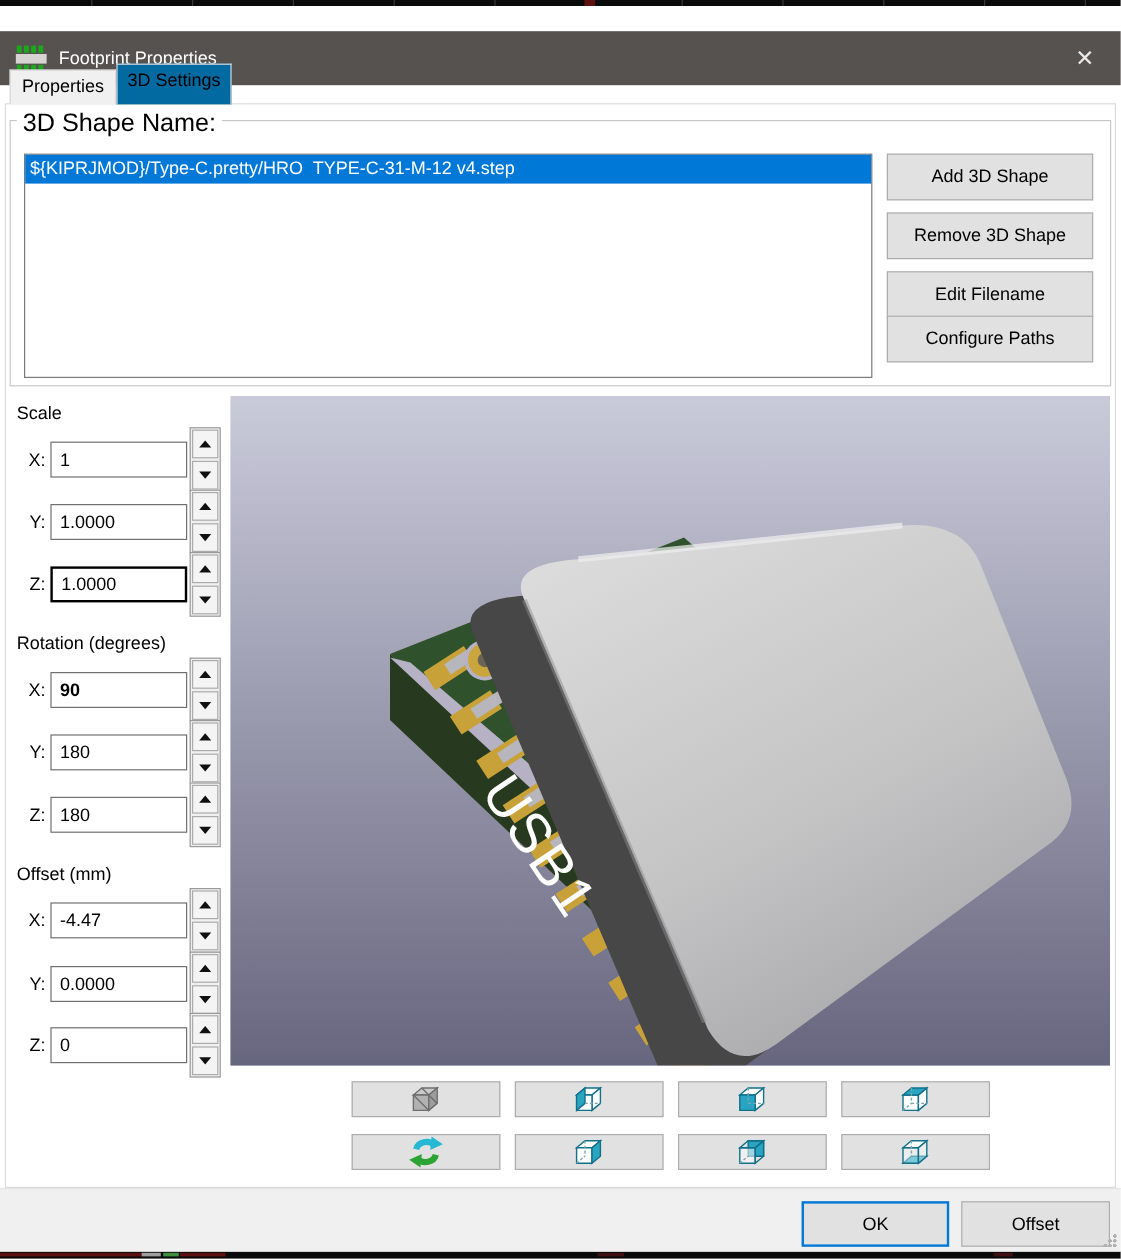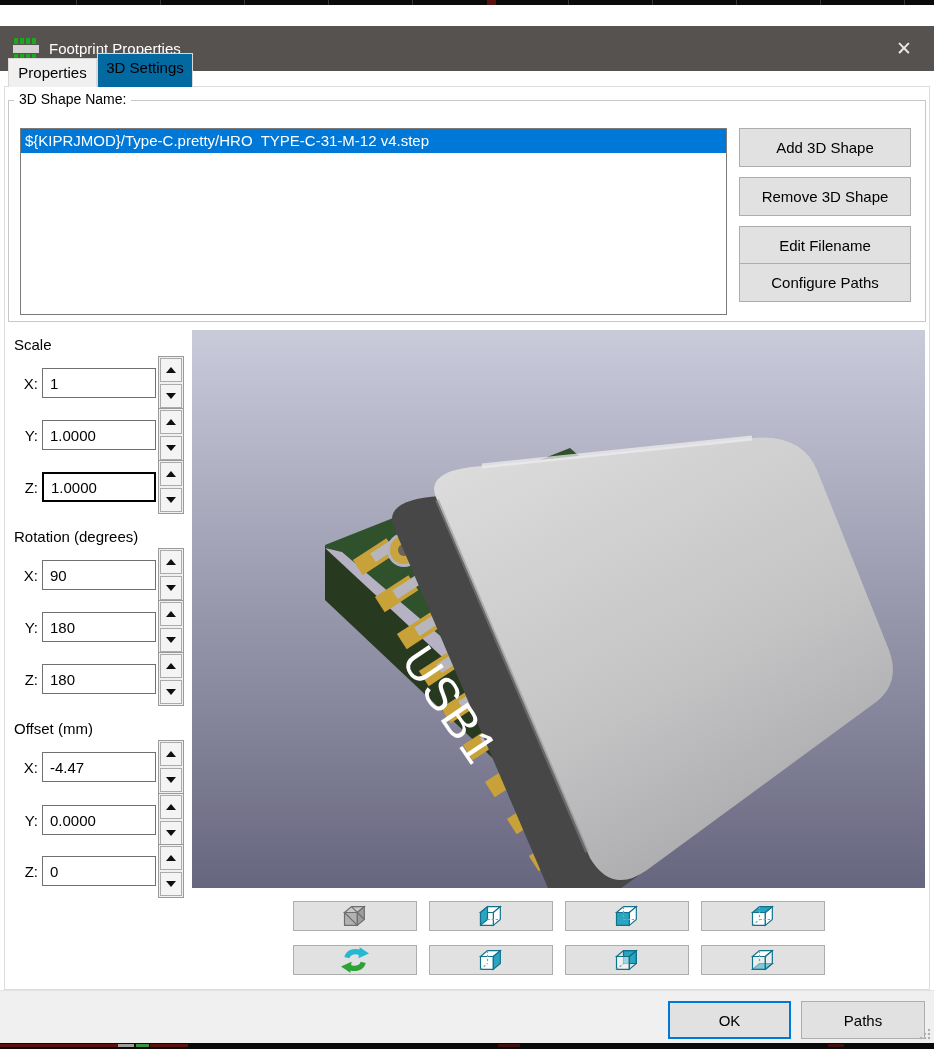--- a/index.html
+++ b/index.html
@@ -25,21 +25,21 @@
   .close-btn{position:absolute;right:8px;top:0;width:44px;height:45px;display:flex;align-items:center;justify-content:center;color:#eaeaea;font-size:19px;cursor:pointer;}
 
   
   .tab{position:absolute;font-size:15px;display:flex;align-items:flex-start;justify-content:center;padding-top:5px;}
   .tab-inactive{left:8px;top:58px;width:89px;height:29px;background:#f0f0f0;border:1px solid #d9d9d9;border-bottom:none;z-index:2;}
   .tab-active{left:97px;top:53px;width:96px;height:34px;background:#0369a1;border:1px solid #d9d9d9;border-bottom:none;z-index:4;}
   .tab-page{left:4px;top:86px;width:926px;height:904px;background:#ffffff;border:1px solid #dcdcdc;z-index:1;}
 
   
   .groupbox{left:8px;top:100px;width:918px;height:222px;border:1px solid #c8c8c8;z-index:2;}
-  .groupbox-label{left:14px;top:91px;background:#ffffff;padding:0 5px;font-size:14px;z-index:3;}
+  .groupbox-label{left:14px;top:91px;background:#ffffff;padding:0 5px;font-size:21px;z-index:3;}
   .listbox{left:20px;top:128px;width:707px;height:187px;background:#ffffff;border:1px solid #7a7a7a;z-index:3;}
   .list-item-selected{width:100%;height:24px;background:var(--selection_bg);color:#ffffff;font-size:15px;line-height:24px;padding-left:4px;white-space:pre;overflow:hidden;}
 
   .side-btn{left:739px;width:172px;height:39px;background:#e1e1e1;border:1px solid #adadad;font-size:15px;display:flex;align-items:center;justify-content:center;z-index:3;cursor:pointer;}
 
   
   .section-title{font-size:15px;z-index:3;}
   .axis-label{font-size:15px;width:24px;text-align:right;z-index:3;}
   .num-field{width:114px;height:30px;border:1px solid #707070;background:#ffffff;font-size:15px;font-family:"Liberation Sans",sans-serif;padding-left:7px;z-index:3;}
   .num-field.focused{border:2px solid #000000;}
@@ -148,21 +148,21 @@
   <div class="spin-btn">
       <div class="tri-up"></div>
     </div>
   <div class="spin-btn">
       <div class="tri-down"></div>
     </div>
 </div>
 
 <div class="abs section-title" style="left:14px;top:528px">Rotation (degrees)</div>
 <div class="abs axis-label" style="left:14px;top:567px">X:</div>
-<input class="abs num-field" style="left: 42px; top: 560px;" value="90">
+<input class="abs num-field" style="left: 42px; top: 560px; font-weight: bold;" value="90">
 <div class="abs spinner" style="left:158px;top:548px">
   <div class="spin-btn">
       <div class="tri-up"></div>
     </div>
   <div class="spin-btn">
       <div class="tri-down"></div>
     </div>
 </div>
 <div class="abs axis-label" style="left:14px;top:619px">Y:</div>
 <input class="abs num-field" style="left: 42px; top: 612px;" value="180">
@@ -372,15 +372,15 @@
     <polygon points="5,20 16,20 22,15 11,15" fill="#29a5c2" stroke="#11708a"></polygon>
     <polygon points="5,9 11,4 22,4 16,9" fill="#fdfefe" stroke="#11708a"></polygon>
     <polygon points="5,9 16,9 16,20 5,20" fill="#fdfefe" fill-opacity="0.4" stroke="#11708a"></polygon>
     <polygon points="16,9 22,4 22,15 16,20" fill="#fdfefe" fill-opacity="0.4" stroke="#11708a"></polygon>
     <line x1="11" y1="4" x2="11" y2="15" stroke="#7aa6b0" stroke-dasharray="2,1.5"></line>
   </svg>
 </div>
 
 <div class="abs footer">
   <div class="ok-btn">OK</div>
-  <div class="cancel-btn">Paths</div>
+  <div class="cancel-btn">Offset</div>
   <div class="grip"></div>
 </div>
 
 </body></html>

